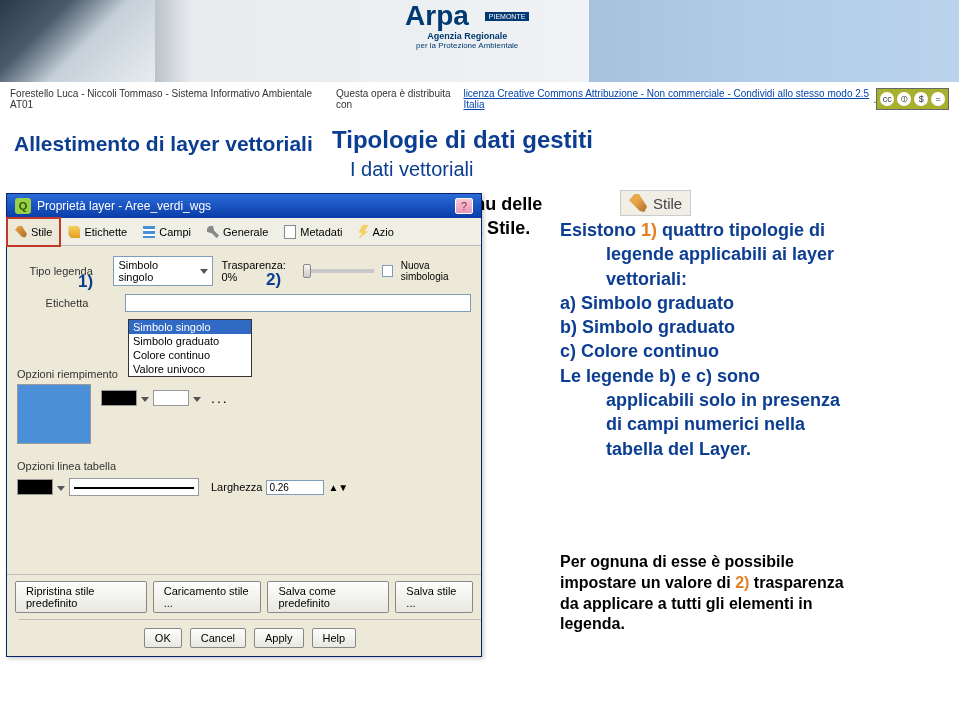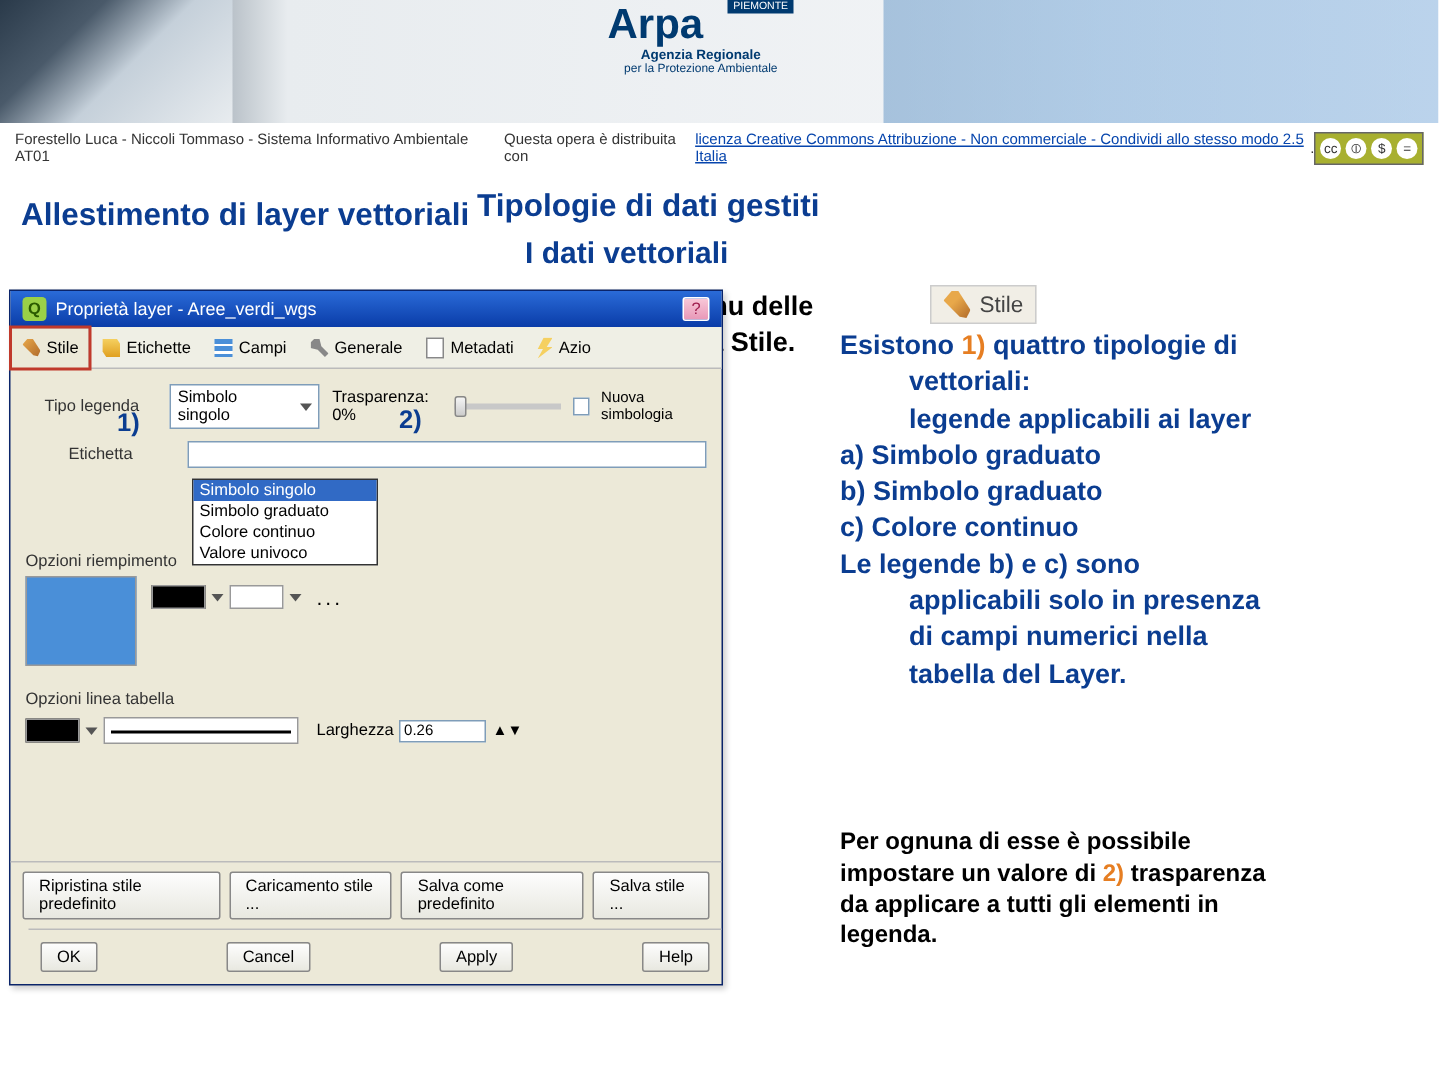--- a/index.html
+++ b/index.html
@@ -32,21 +32,21 @@
     display: flex;
     align-items: center;
   }
   .logo-block {
     display: flex;
     flex-direction: column;
     align-items: center;
   }
   .logo-top {
     display: flex;
-    align-items: flex-start;
+    align-items: center;
     gap: 14px;
   }
   .logo-text {
     font-size: 28px;
     font-weight: bold;
     color: #003a70;
     font-family: Arial, sans-serif;
   }
   .logo-a2 {
     color: #003a70;
@@ -107,32 +107,32 @@
     position: relative;
     padding: 18px 0 0 14px;
   }
   .title-main {
     font-size: 21px;
     font-weight: bold;
     color: #0b3d91;
   }
   .title-alias {
     position: absolute;
-    left: 318px;
+    left: 332px;
     top: 12px;
-    font-size: 21px;
+    font-size: 24px;
     font-weight: bold;
     color: #0b3d91;
   }
   .title-sub {
     position: absolute;
     left: 350px;
     top: 44px;
     font-size: 20px;
-    font-weight: bold;
+    font-weight: normal;
     color: #0b3d91;
   }
   .intro-text {
     margin-top: 36px;
     font-size: 18px;
     font-weight: bold;
     color: #000;
     line-height: 1.35;
     max-width: 580px;
   }
@@ -292,21 +292,21 @@
     border: 1px solid #888;
     padding: 3px 10px;
     border-radius: 2px;
     cursor: pointer;
     font-size: 11px;
   }
   .dlg-footer2 {
     border-top: 1px solid #bbb;
     padding: 8px;
     display: flex;
-    justify-content: space-between;
+    justify-content: center;
     gap: 8px;
     margin-left: 12px;
   }
   .marker1, .marker2 {
     position: absolute;
     font-size: 17px;
     font-weight: bold;
     color: #0b3d91;
     z-index: 10;
   }
@@ -492,22 +492,22 @@
   <div class="dlg-footer2">
     <div class="btn">OK</div>
     <div class="btn">Cancel</div>
     <div class="btn">Apply</div>
     <div class="btn">Help</div>
   </div>
 </div>
 
 <div class="right-text">
   <div><span>Esistono </span><span class="orange">1)</span><span> quattro tipologie di</span></div>
+  <div class="indent">legende applicabili ai layer</div>
   <div class="indent">vettoriali:</div>
-  <div class="indent">legende applicabili ai layer</div>
   <div>a) Simbolo graduato</div>
   <div>b) Simbolo graduato</div>
   <div>c) Colore continuo</div>
   <div>Le legende b) e c) sono</div>
   <div class="indent">applicabili solo in presenza</div>
   <div class="indent">di campi numerici nella</div>
   <div class="indent">tabella del Layer.</div>
 </div>
 
 <div class="right-text2">

